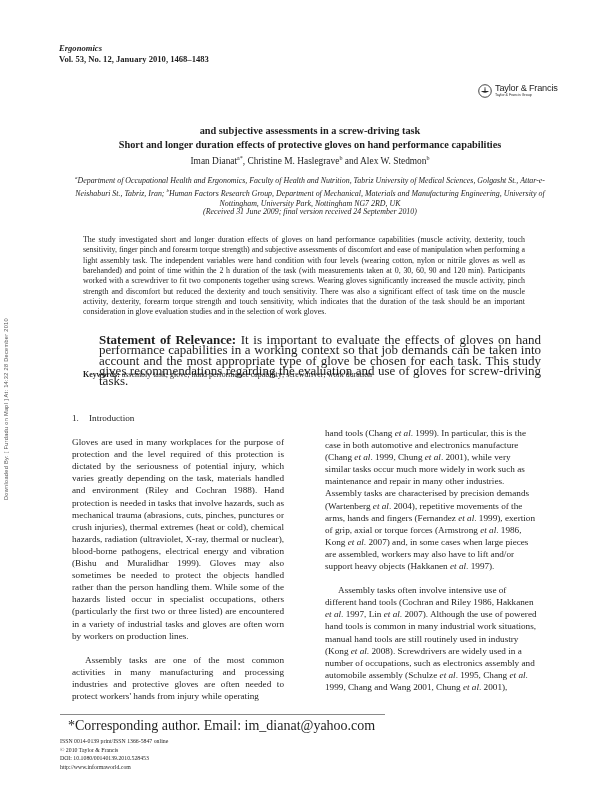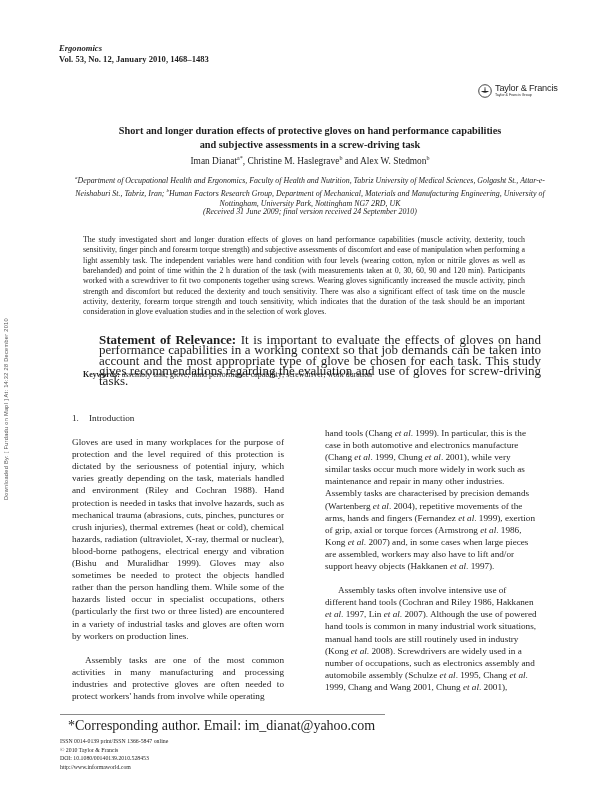--- a/index.html
+++ b/index.html
@@ -69,22 +69,22 @@
   </svg>
   <div>
     <div class="t1">Taylor &amp; Francis</div>
     <div class="t2">Taylor &amp; Francis Group</div>
   </div>
 </div>
 
 <div class="sidebar-watermark">Downloaded By: [ Furdadu on Mapl ] At: 14:32 28 December 2010</div>
 
 <div class="title">
+  <div>and subjective assessments in a screw-driving task</div>
   <div>Short and longer duration effects of protective gloves on hand performance capabilities</div>
-  <div>and subjective assessments in a screw-driving task</div>
 </div>
 
 <div class="authors">
   <span>Iman Dianat</span><sup>a*</sup><span>, </span><span>Christine M. Haslegrave</span><sup>b</sup><span> and </span><span>Alex W. Stedmon</span><sup>b</sup>
 </div>
 
 <div class="affil">
   <sup>a</sup><span>Department of Occupational Health and Ergonomics, Faculty of Health and Nutrition, Tabriz University of Medical Sciences, Golgasht St., Attar-e-Neishaburi St., Tabriz, Iran;</span>
   <sup>b</sup><span>Human Factors Research Group, Department of Mechanical, Materials and Manufacturing Engineering, University of Nottingham, University Park, Nottingham NG7 2RD, UK</span>
 </div>
@@ -99,21 +99,21 @@
 
 <div class="keywords">
   <b class="lab">Keywords:</b><span> assembly task; glove; hand performance capability; screwdriver; work duration</span>
 </div>
 
 <div class="col col-left">
   <div class="section-head">
     <span class="num">1.</span><span>Introduction</span>
   </div>
   <p>Gloves are used in many workplaces for the purpose of protection and the level required of this protection is dictated by the seriousness of potential injury, which varies greatly depending on the task, materials handled and environment (Riley and Cochran 1988). Hand protection is needed in tasks that involve hazards, such as mechanical trauma (abrasions, cuts, pinches, punctures or crush injuries), thermal extremes (heat or cold), chemical hazards, radiation (ultraviolet, X-ray, thermal or nuclear), blood-borne pathogens, electrical energy and vibration (Bishu and Muralidhar 1999). Gloves may also sometimes be needed to protect the objects handled rather than the person handling them. While some of the hazards listed occur in specialist occupations, others (particularly the first two or three listed) are encountered in a variety of industrial tasks and gloves are often worn by workers on production lines.</p>
-  <p class="indent">Assembly tasks are one of the most common activities in many manufacturing and processing industries and protective gloves are often needed to protect workers' hands from involve while operating</p>
+  <p class="indent">Assembly tasks are one of the most common activities in many manufacturing and processing industries and protective gloves are often needed to protect workers' hands from injury while operating</p>
 </div>
 
 <div class="col col-right">
   <p>hand tools (Chang <i>et al</i>. 1999). In particular, this is the case in both automotive and electronics manufacture (Chang <i>et al</i>. 1999, Chung <i>et al</i>. 2001), while very similar tasks occur much more widely in work such as maintenance and repair in many other industries. Assembly tasks are characterised by precision demands (Wartenberg <i>et al</i>. 2004), repetitive movements of the arms, hands and fingers (Fernandez <i>et al</i>. 1999), exertion of grip, axial or torque forces (Armstrong <i>et al</i>. 1986, Kong <i>et al</i>. 2007) and, in some cases when large pieces are assembled, workers may also have to lift and/or support heavy objects (Hakkanen <i>et al</i>. 1997).</p>
   <p class="indent">Assembly tasks often involve intensive use of different hand tools (Cochran and Riley 1986, Hakkanen <i>et al</i>. 1997, Lin <i>et al</i>. 2007). Although the use of powered hand tools is common in many industrial work situations, manual hand tools are still routinely used in industry (Kong <i>et al</i>. 2008). Screwdrivers are widely used in a number of occupations, such as electronics assembly and automobile assembly (Schulze <i>et al</i>. 1995, Chang <i>et al</i>. 1999, Chang and Wang 2001, Chung <i>et al</i>. 2001),</p>
 </div>
 
 <div class="footnote-rule"></div>
 <div class="footnote">*Corresponding author. Email: im_dianat@yahoo.com</div>
 

